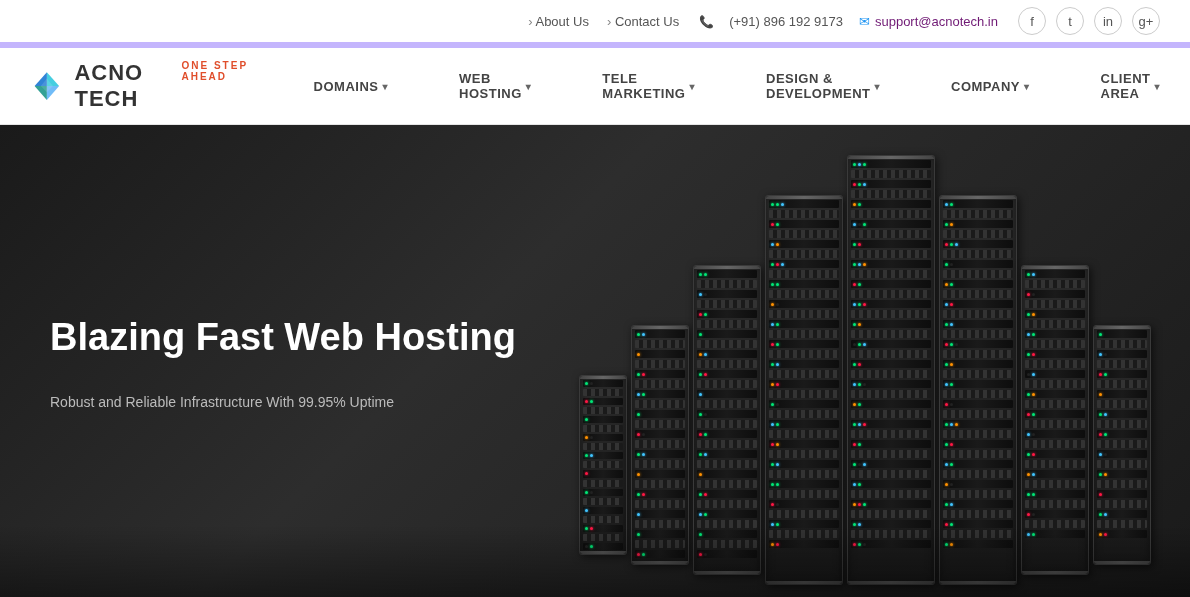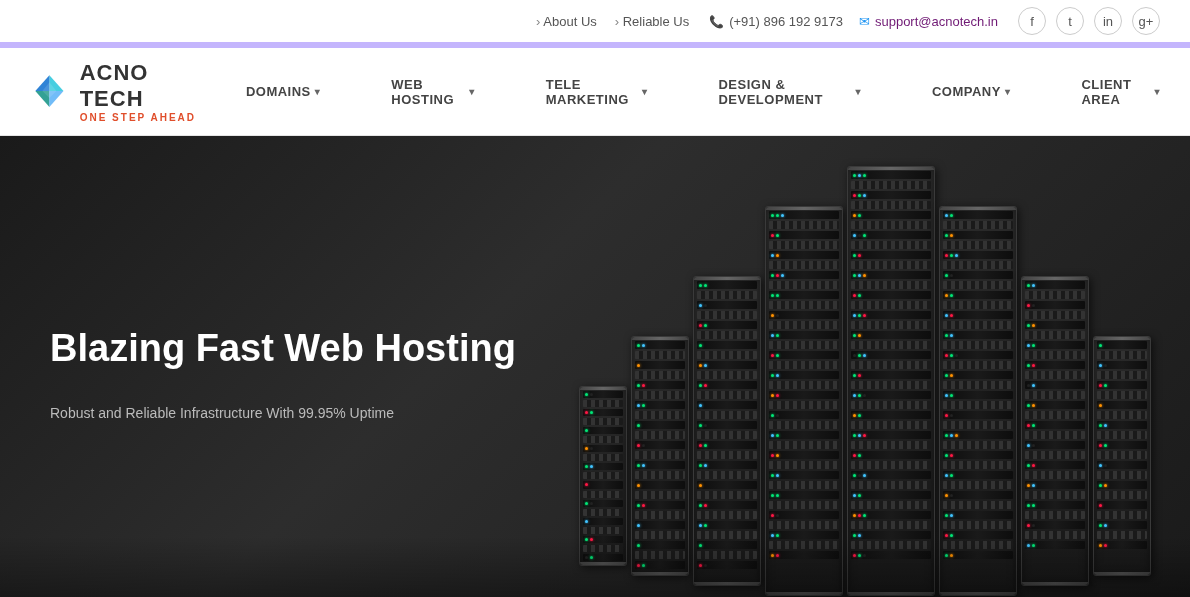--- a/index.html
+++ b/index.html
@@ -14,41 +14,41 @@
       align-items: center;
       justify-content: flex-end;
       gap: 20px;
       font-size: 13px;
       color: #555;
     }
     .top-bar-links { display: flex; align-items: center; gap: 18px; }
     .top-bar-links a { color: #555; text-decoration: none; font-size: 13px; }
     .top-bar-links a::before { content: '›  '; color: #888; }
     .top-bar-contact { display: flex; align-items: center; gap: 16px; font-size: 13px; color: #555; }
-    .top-bar-contact .phone { display: flex; align-items: center; gap: 5px; }
+    .top-bar-contact .phone { display: flex; align-items: center; gap: 15px; }
     .top-bar-contact .email { display: flex; align-items: center; gap: 5px; color: #701a75; }
     .social-icons { display: flex; align-items: center; gap: 10px; }
     .social-icon {
       width: 28px; height: 28px; border-radius: 50%; border: 1px solid #ccc;
       display: flex; align-items: center; justify-content: center;
       font-size: 13px; color: #555; cursor: pointer; text-decoration: none;
     }
 
     
     .main-header {
       background: #fff;
       padding: 12px 30px;
       display: flex;
       align-items: center;
       justify-content: space-between;
       border-bottom: 1px solid #e5e5e5;
     }
     .logo { display: flex; align-items: center; gap: 10px; cursor: pointer; }
     .logo-icon { width: 45px; height: 45px; position: relative; }
-    .logo-text { display: flex; flex-direction: column; }
+    .logo-text { display: flex; flex-direction: row; }
     .logo-name { font-size: 22px; font-weight: 700; color: #333; letter-spacing: 1px; }
     .logo-tagline { font-size: 10px; color: #e04e2b; letter-spacing: 2px; font-weight: 700; }
 
     
     .main-nav { display: flex; align-items: center; gap: 28px; }
     .nav-item {
       font-size: 13px; font-weight: 600; color: #444; cursor: pointer;
       text-decoration: none; letter-spacing: 0.5px; text-transform: uppercase;
       display: flex; align-items: center; gap: 4px;
       padding: 6px 0;
@@ -175,21 +175,21 @@
     
     .icon-phone::before { content: '📞'; font-size: 12px; }
     .icon-email::before { content: '✉'; font-size: 13px; color: #2196f3; }
   </style>
 </head>
 <body>
 
 <div class="top-bar">
   <div class="top-bar-links">
     <a href="#">About Us</a>
-    <a href="#">Reliable Us</a>
+    <a href="#">Contact Us</a>
   </div>
   <div class="top-bar-contact">
     <div class="phone">
       <span class="icon-phone"></span>
       <span>(+91) 896 192 9173</span>
     </div>
     <div class="email">
       <span class="icon-email"></span>
       <span>support@acnotech.in</span>
     </div>

